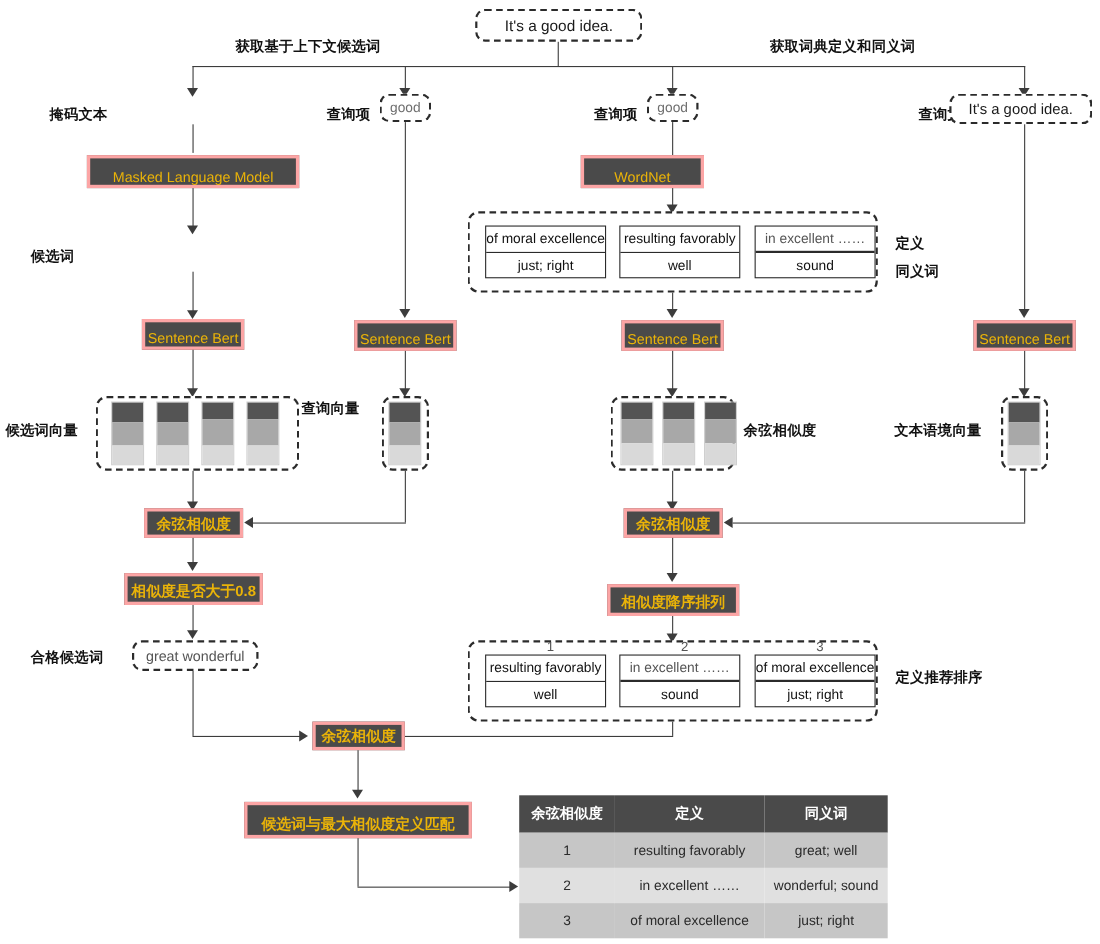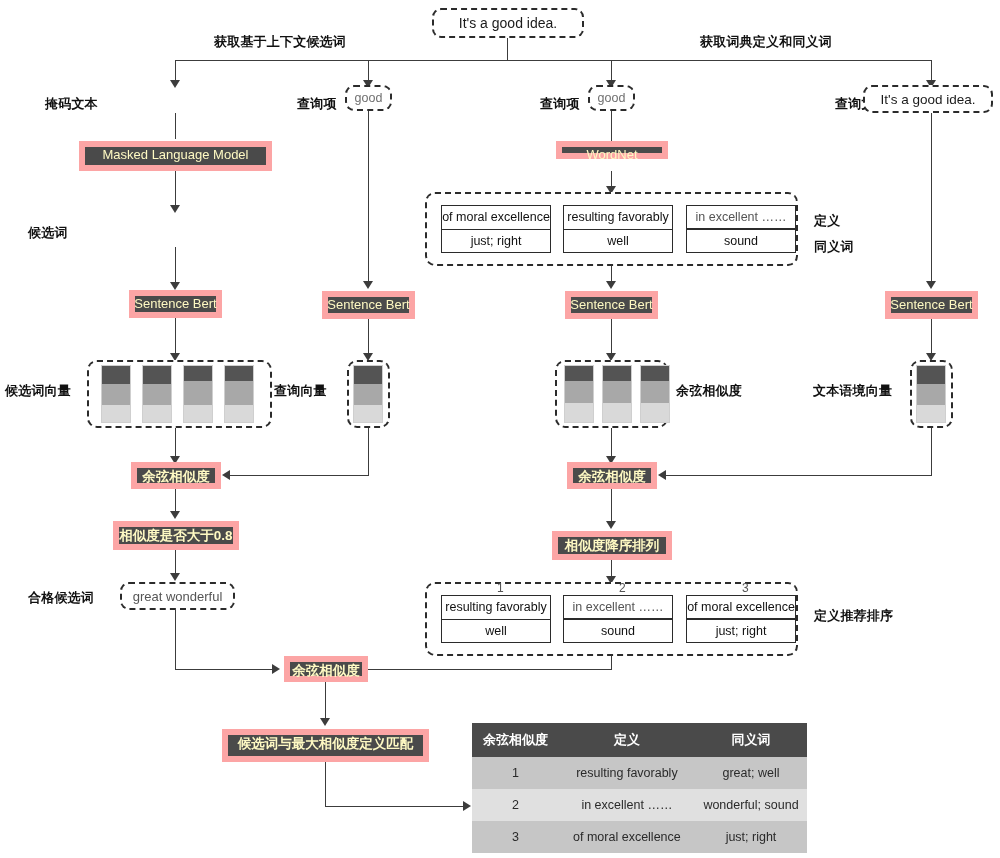--- a/index.html
+++ b/index.html
@@ -21,24 +21,24 @@
     position:absolute;
     font-size:13px;
     color:#111;
     white-space:nowrap;
     letter-spacing:0.2px;
   }
   .lbl.cn{font-weight:600;}
   .dark-box{
     position:absolute;
     background:#4a4a4a;
-    border:6px solid #fca5a5;
-    color:#fef9c3;
+    border:3px solid #fca5a5;
+    color:#eab308;
     display:flex;
-    align-items:flex-start;
+    align-items:flex-end;
     justify-content:center;
     font-size:13px;
     box-sizing:border-box;
     white-space:nowrap;
   }
   .dark-box.cn{font-weight:600;font-size:13.5px;}
   .dash-box{
     position:absolute;
     border:2px dashed #2b2b2b;
     border-radius:9px;
@@ -156,21 +156,21 @@
   <div class="dash-box" style="left:863px;top:85px;width:130px;height:28px;font-size:13.5px;">
     <span>It's a good idea.</span>
   </div>
 
   <div class="ln lnv abs" style="left:175px;top:113px;height:26px;"></div>
   <div class="dark-box" style="left:79px;top:141px;width:193px;height:30px;">
     <span>Masked Language Model</span>
   </div>
 
   <div class="ln lnv abs" style="left:611px;top:111px;height:30px;"></div>
-  <div class="dark-box" style="left:556px;top:141px;width:112px;height:18px;">
+  <div class="dark-box" style="left:528px;top:141px;width:112px;height:30px;">
     <span>WordNet</span>
   </div>
 
   <div class="ln lnv abs" style="left:611px;top:171px;height:18px;"></div>
   <div class="arr arr-d" style="left:606px;top:186px;"></div>
 
   <div class="dash-container" style="left:425px;top:192px;width:373px;height:74px;"></div>
 
   <div class="defcard" style="left:441px;top:205px;width:110px;height:48px;">
     <div class="d1">of moral excellence</div>
@@ -238,21 +238,21 @@
       </div>
     <div class="vecbar">
         <div class="vb1" style="height:15px;"></div>
         <div class="vb2" style="height:24px;"></div>
         <div class="vb3" style="flex:1;"></div>
       </div>
   </div>
 
   <div class="ln lnv abs" style="left:368px;top:319px;height:37px;"></div>
   <div class="arr arr-d" style="left:363px;top:353px;"></div>
-  <div class="lbl cn" style="left:274px;top:382px;">查询向量</div>
+  <div class="lbl cn" style="left:274px;top:362px;">查询向量</div>
   <div class="dash-container" style="left:347px;top:360px;width:43px;height:68px;"></div>
   <div class="vecgroup" style="left:353px;top:365px;">
     <div class="vecbar">
         <div class="vb1" style="height:18px;"></div>
         <div class="vb2" style="height:21px;"></div>
         <div class="vb3" style="flex:1;"></div>
       </div>
   </div>
 
   <div class="ln lnv abs" style="left:611px;top:319px;height:37px;"></div>

